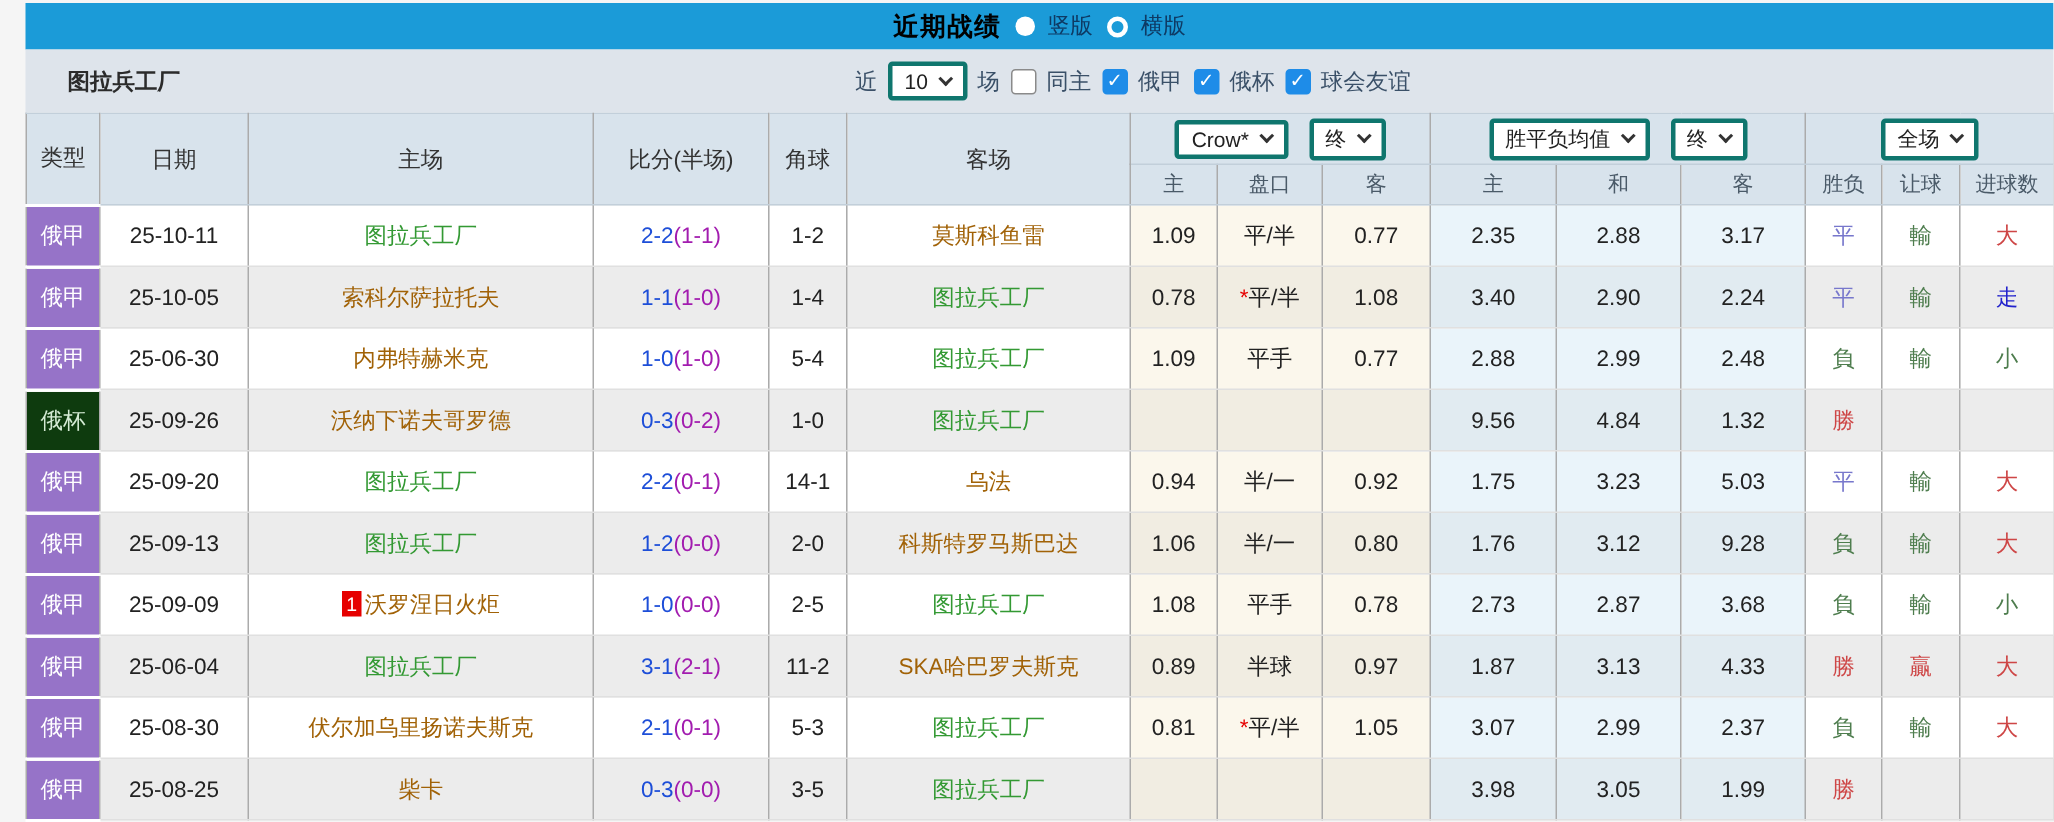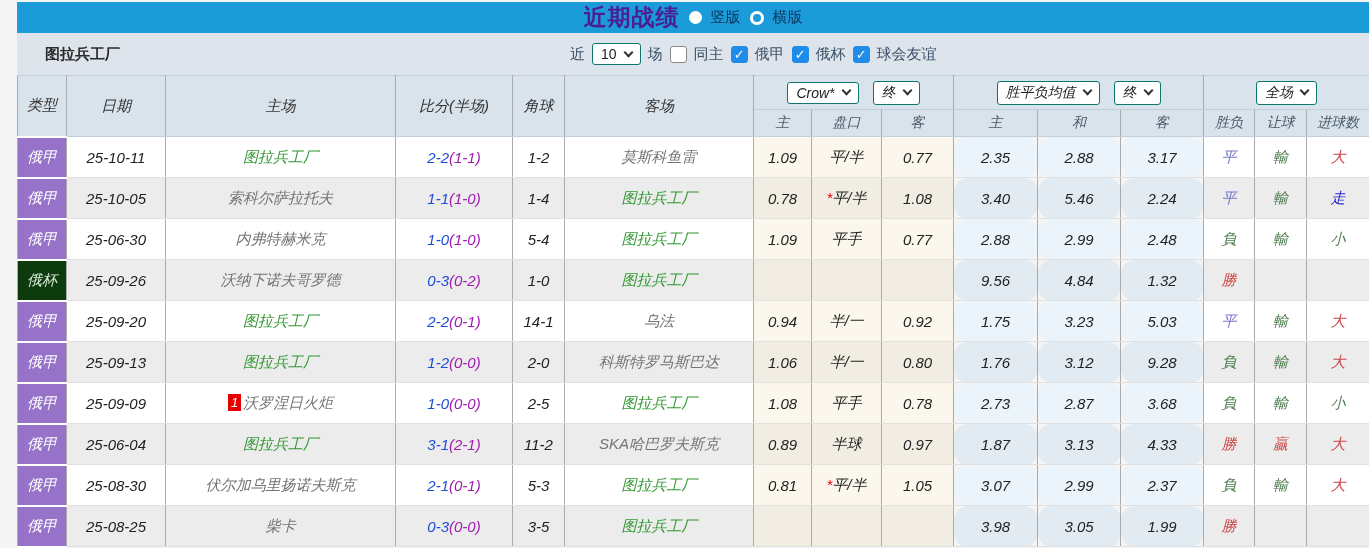--- a/index.html
+++ b/index.html
@@ -3,64 +3,64 @@
 <meta charset="utf-8">
 <style>
   * { box-sizing: border-box; }
   body { margin:0; width:1369px; height:548px; overflow:hidden; background:#F5F5F5;
          font-family:"Liberation Sans","DejaVu Sans",sans-serif; }
   .page { margin-left:17px; width:1352px; }
 
   
   .topbar { height:31px; margin-top:2px; background:#1B9BD8; display:flex; align-items:center;
             justify-content:center; gap:9px; }
-  .topbar .title { color:#4c1d95; font-weight:bold; font-size:23px; letter-spacing:1px; }
+  .topbar .title { color:#000000; font-weight:bold; font-size:17px; letter-spacing:1px; }
   .radio { width:13px; height:13px; border-radius:50%; background:#FFFFFF; flex:0 0 auto; }
   .radio.un { background:transparent; border:3px solid #FFFFFF; width:14px; height:14px; }
   .radio-label { color:#0E3A64; font-size:15px; }
 
   
   .filterbar { height:42px; background:#DEE4EB; position:relative; }
   .team-name { position:absolute; left:28px; top:12px; font-weight:bold; font-size:15px; color:#2B2B2B; }
   .filters { position:absolute; left:553px; top:0; height:100%; display:flex; align-items:center;
              gap:7px; font-size:15px; color:#3A5068; }
-  .chip { display:inline-flex; align-items:center; gap:8px; background:#FFFFFF; border:1px solid #0f766e;
+  .chip { display:inline-flex; align-items:center; gap:8px; background:#FFFFFF; border:3px solid #0f766e;
           border-radius:3px; padding:2px 8px; font-size:14px; color:#222; cursor:pointer; }
   .chev { width:7px; height:7px; border-right:2px solid #333; border-bottom:2px solid #333;
           transform:rotate(45deg); margin-top:-4px; flex:0 0 auto; }
   .cb { width:17px; height:17px; border:1px solid #8A8A8A; background:#FFFFFF; border-radius:3px;
         display:inline-flex; align-items:center; justify-content:center; cursor:pointer; }
   .cb.checked { background:#1E8CE8; border-color:#1E8CE8; color:#FFFFFF; font-size:13px; font-weight:bold; }
 
   
   table { border-collapse:collapse; table-layout:fixed; width:1352px; }
   th, td { border-left:1px solid #ABABAB; border-right:1px solid #ABABAB;
            border-top:1px solid #E0E0E0; border-bottom:1px solid #E0E0E0;
            text-align:center; overflow:hidden; white-space:nowrap; }
-  table { border:1px solid #9FB0BC;font-style:italic; }
+  table { border:1px solid #9FB0BC; }
   thead th { background:#D8E3EC; font-weight:normal; color:#333; font-size:15px;
              border-top:1px solid #C2CFDA; border-bottom:1px solid #C2CFDA; }
   tr.hdr1 th { height:34px; }
   tr.hdr2 th { height:27px; font-size:14px; color:#4A5A68; }
   .sel-group { display:flex; align-items:center; justify-content:center; gap:14px; }
 
   tbody td { height:41px; font-size:15px; color:#222; background:#FFFFFF; }
   tbody tr:nth-child(even) td { background:#ECECEC; }
   tbody td.cream { background:#FBF7EC; }
   tbody tr:nth-child(even) td.cream { background:#F1EDE2; }
-  tbody td.pblue { background:#EAF4FA;border-radius:14px; }
+  tbody td.pblue { background:#EAF4FA; }
   tbody tr:nth-child(even) td.pblue { background:#E1EBF1; }
 
   td.type { color:#FFFFFF; border-top:2px solid #FFFFFF; border-bottom:2px solid #FFFFFF; }
   td.type.t-purple { background:#9673C8 !important; }
   td.type.t-green  { background:#0E3B0E !important; color:#D5EBD5; }
 
   .ft { color:#1d4ed8; }
   .ht { color:#a21caf; }
-  a.team { color:#737373; text-decoration:none; cursor:default; }
+  a.team { color:#a16207; text-decoration:none; cursor:default; }
   a.team.green { color:#339933; cursor:pointer; }
   .badge { display:none; background:#E60000; color:#FFFFFF; font-size:13px; line-height:17px;
            padding:0 3px; margin-right:2px; vertical-align:1px; }
   .badge.show { display:inline-block; }
   .star { color:#E60000; }
   .c-red   { color:#CE4646; }
   .c-green { color:#4E7D4E; }
   .c-blue  { color:#7777CC; }
   .c-vblue { color:#2222CC; }
 </style>
@@ -190,21 +190,21 @@
     <td class="type t-purple">俄甲</td>
     <td>25-10-05</td>
     <td><a class="team">索科尔萨拉托夫</a></td>
     <td><span class="ft">1-1</span><span class="ht">(1-0)</span></td>
     <td>1-4</td>
     <td><a class="team green">图拉兵工厂</a></td>
     <td class="cream">0.78</td>
     <td class="cream"><span class="star">*</span><span>平/半</span></td>
     <td class="cream">1.08</td>
     <td class="pblue">3.40</td>
-    <td class="pblue">5.46</td>
+    <td class="pblue">2.90</td>
     <td class="pblue">2.24</td>
     <td class="c-blue">平</td>
     <td class="c-green">輸</td>
     <td class="c-vblue">走</td>
   </tr>
         <tr>
     <td class="type t-purple">俄甲</td>
     <td>25-06-30</td>
     <td><a class="team">内弗特赫米克</a></td>
     <td><span class="ft">1-0</span><span class="ht">(1-0)</span></td>

